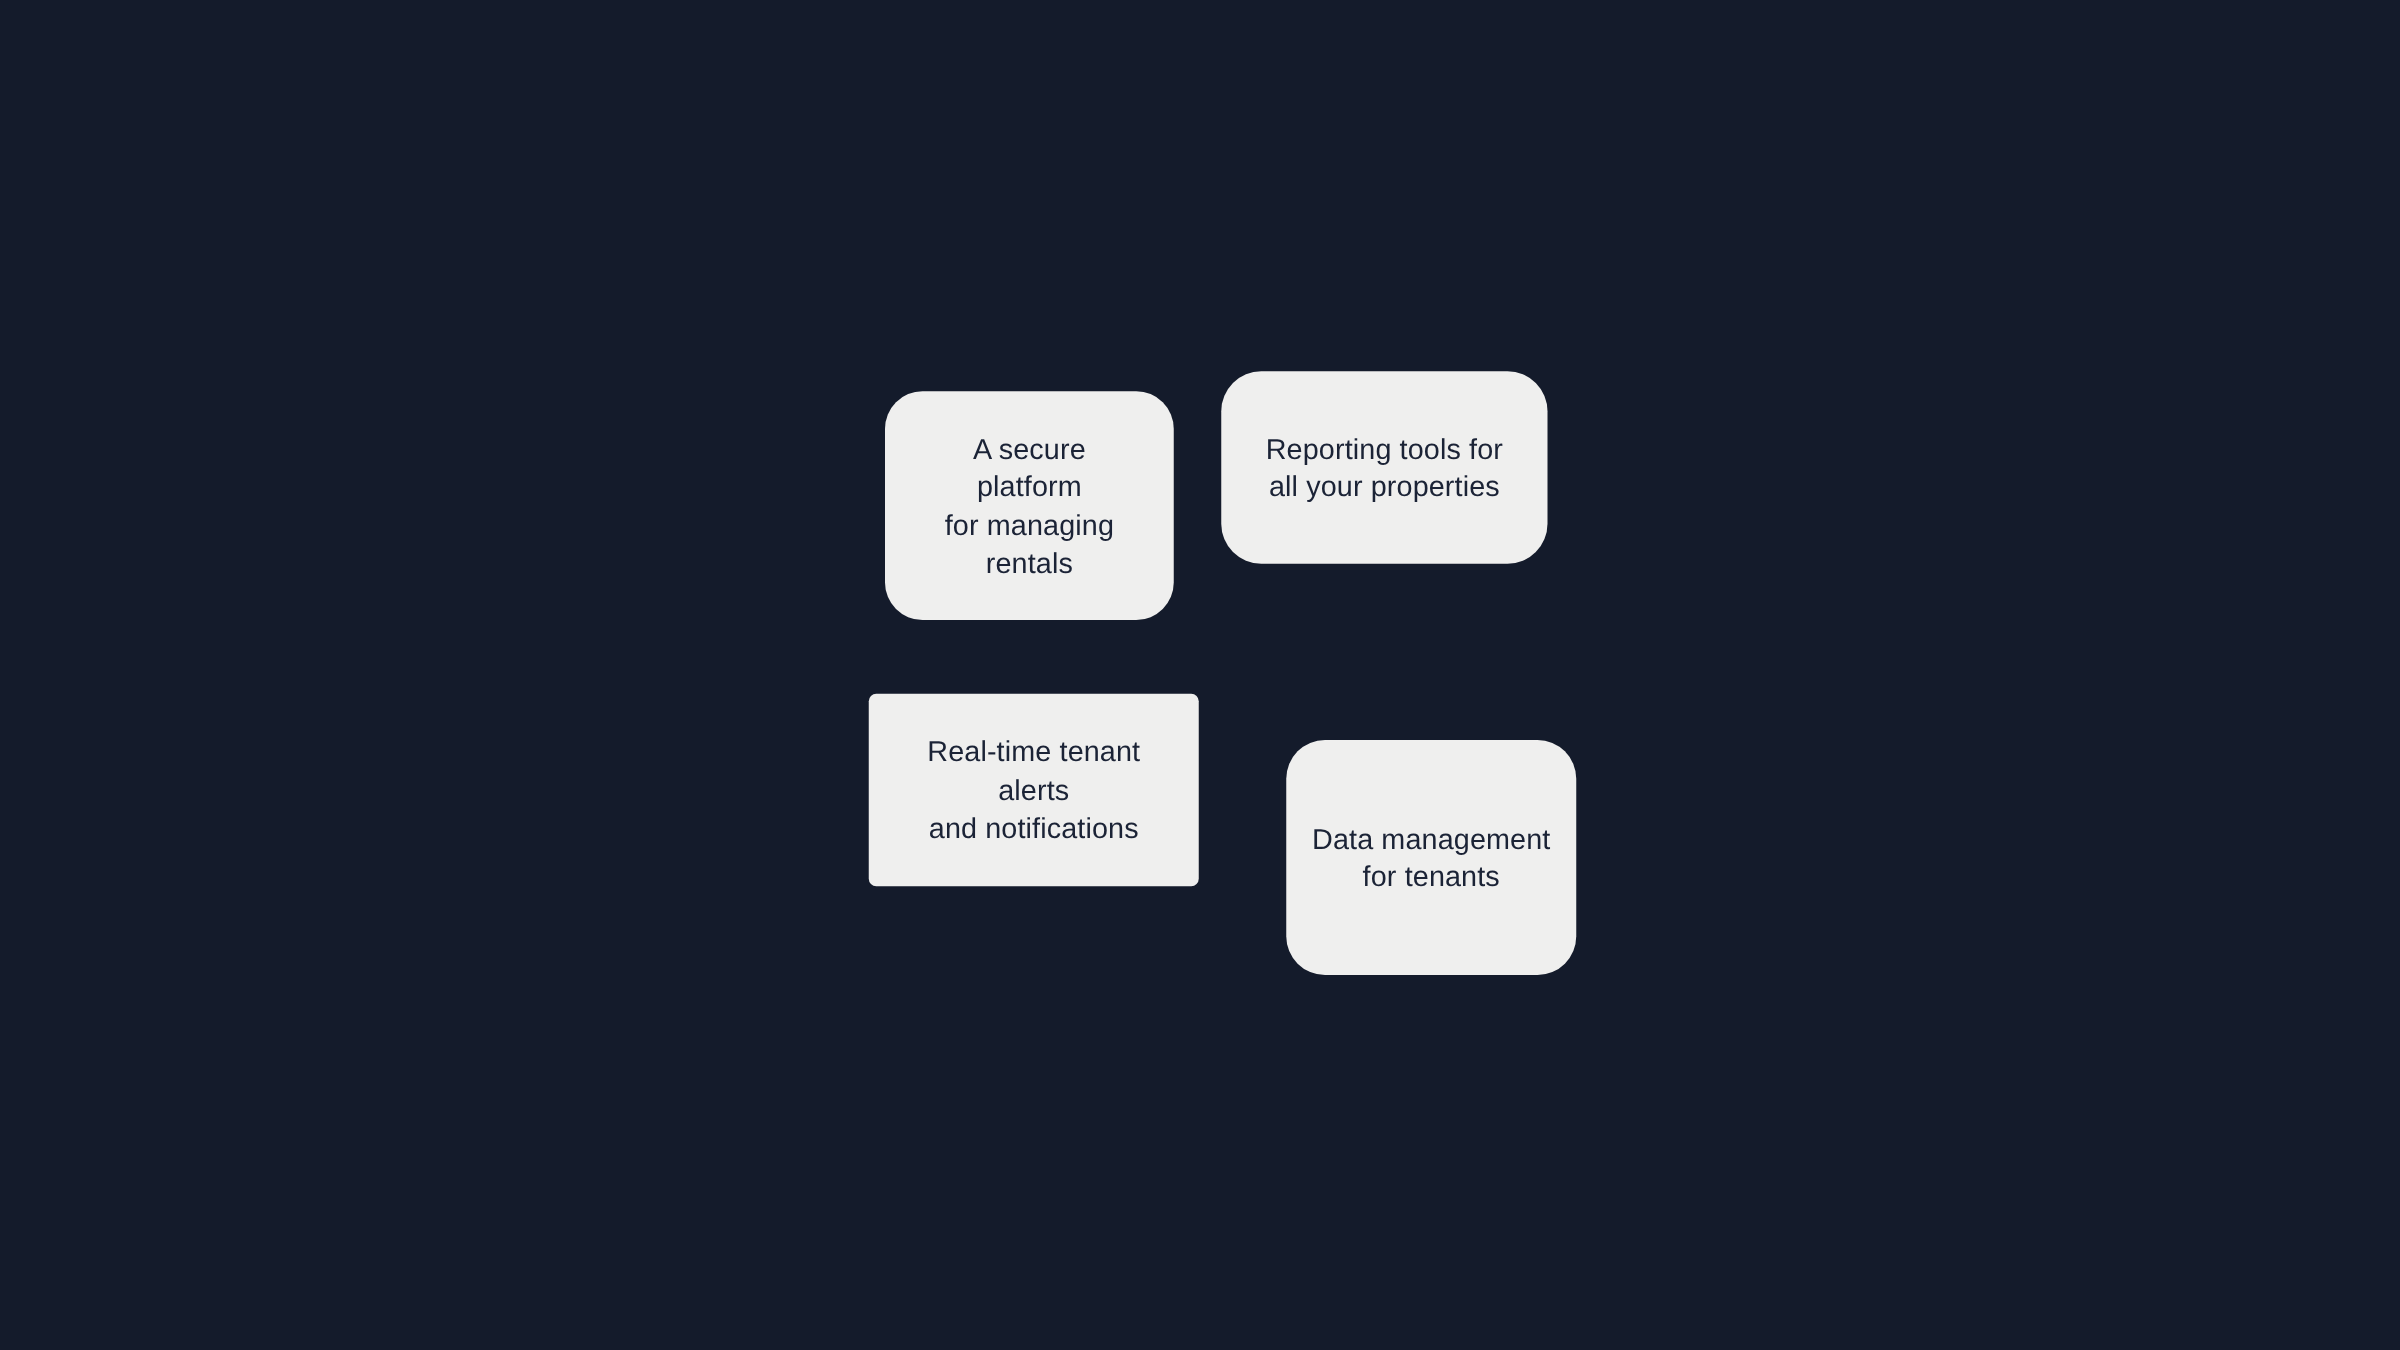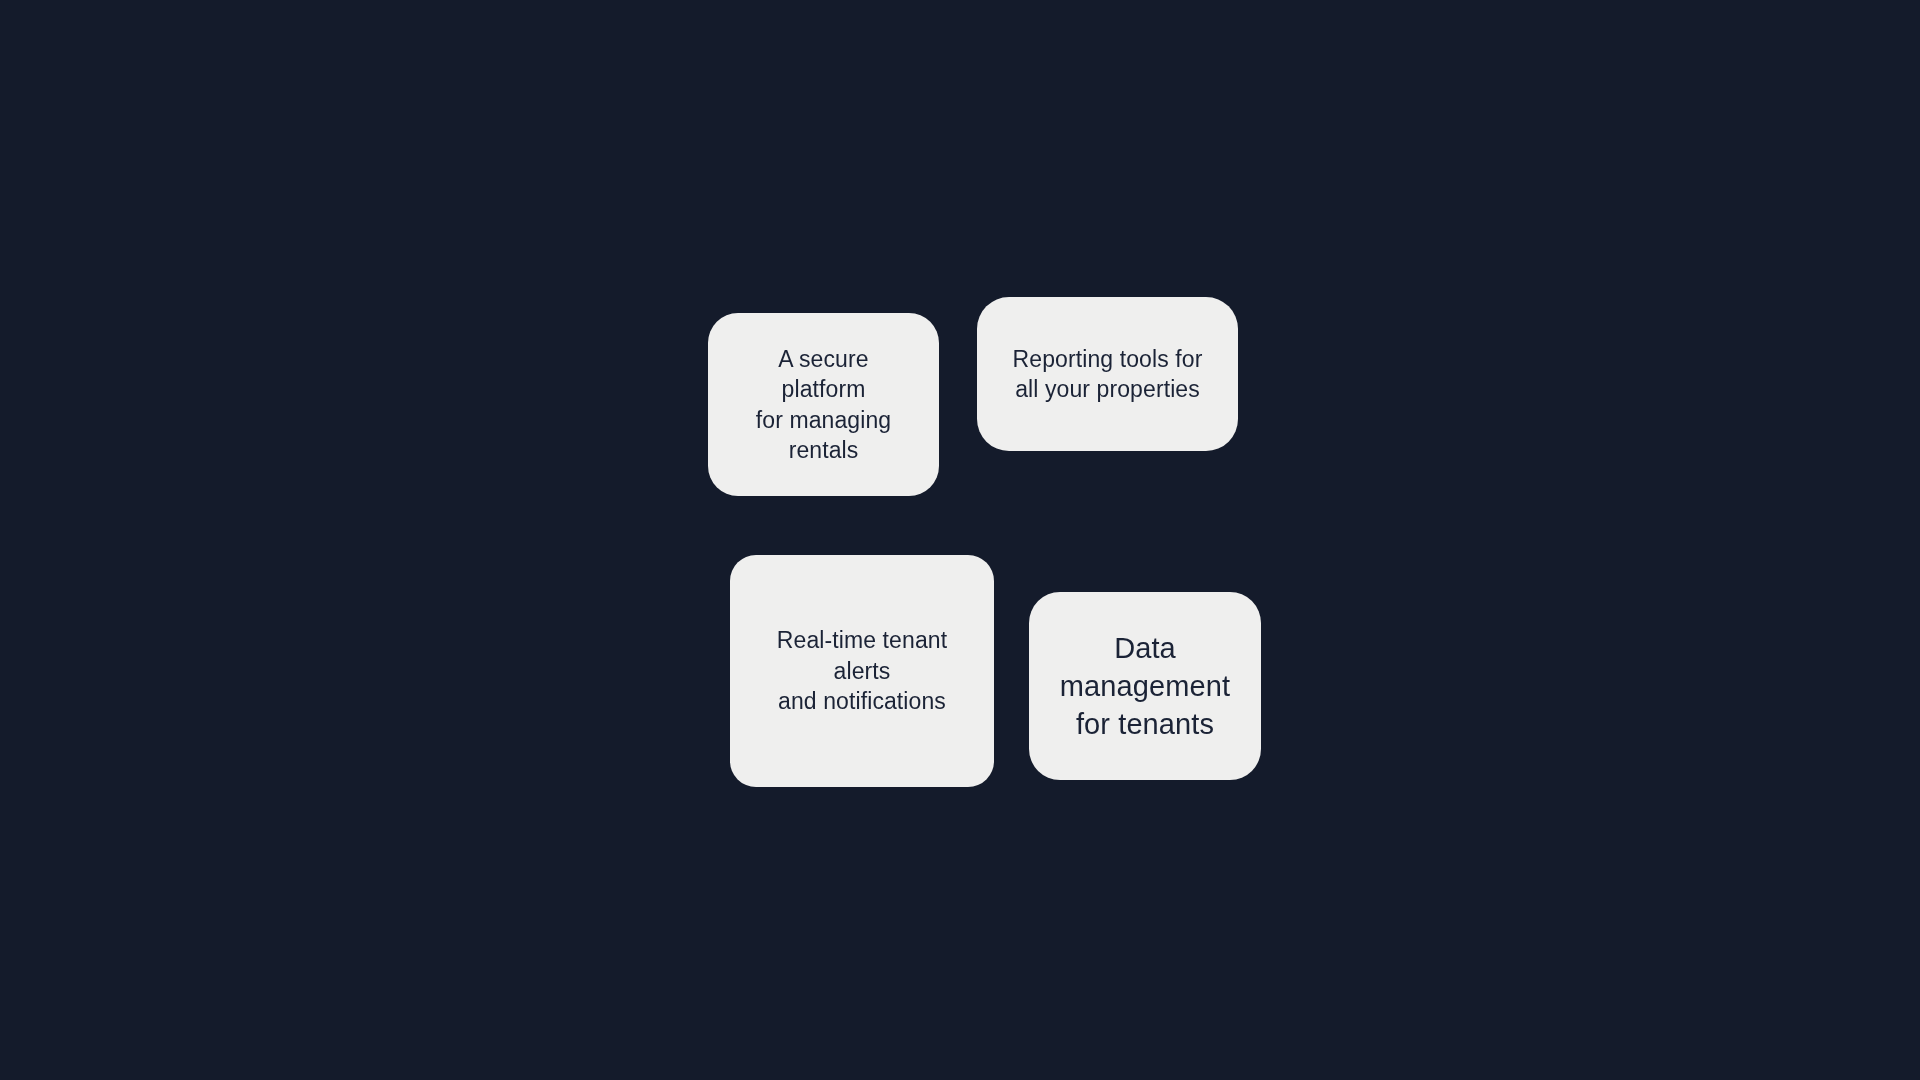--- a/index.html
+++ b/index.html
@@ -66,40 +66,40 @@
     width: 261px;
     height: 154px;
     border-radius: 32px;
   }
   #card-reporting-tools .card-text {
     font-size: 23px;
     max-width: 196px;
   }
 
   #card-realtime-alerts {
-    left: 730px;
+    left: 695px;
     top: 555px;
     width: 264px;
-    height: 232px;
-    border-radius: 26px;
+    height: 154px;
+    border-radius: 6px;
   }
   #card-realtime-alerts .card-text {
     font-size: 23px;
     max-width: 222px;
   }
 
   #card-data-management {
     left: 1029px;
     top: 592px;
     width: 232px;
     height: 188px;
     border-radius: 31px;
   }
   #card-data-management .card-text {
-    font-size: 29px;
+    font-size: 23px;
     max-width: 200px;
   }
 </style>
 </head>
 <body>
 
 <div id="stage">
 
   <div class="card" id="card-secure-platform">
     <span class="card-text">A secure platform

